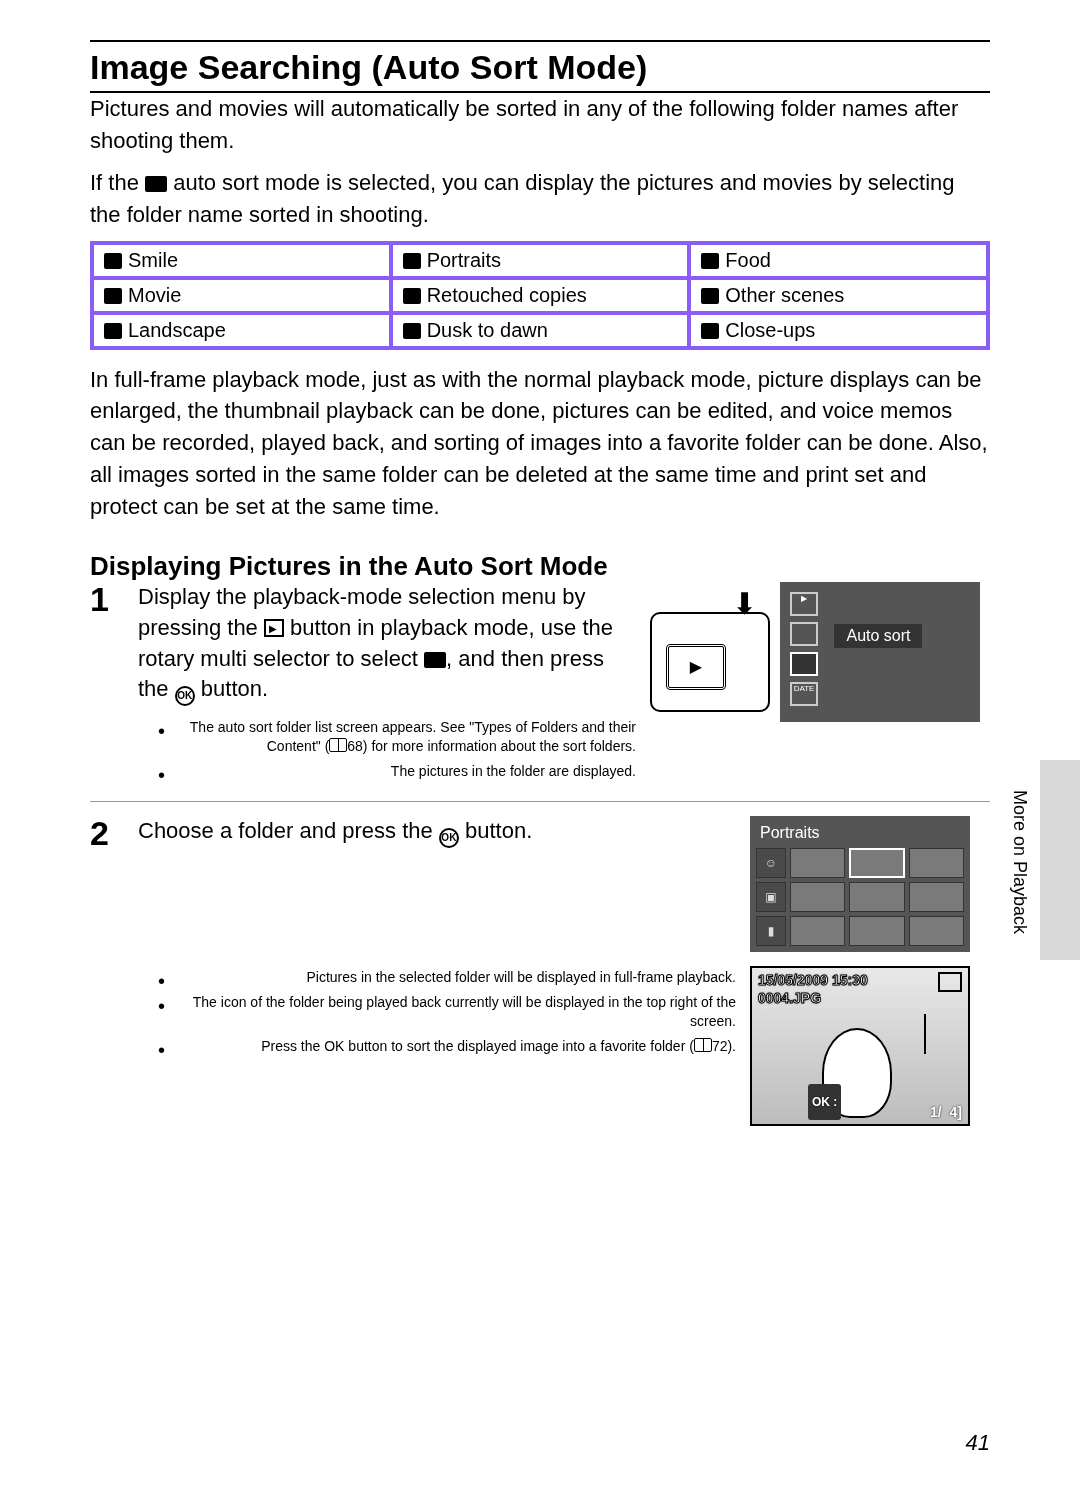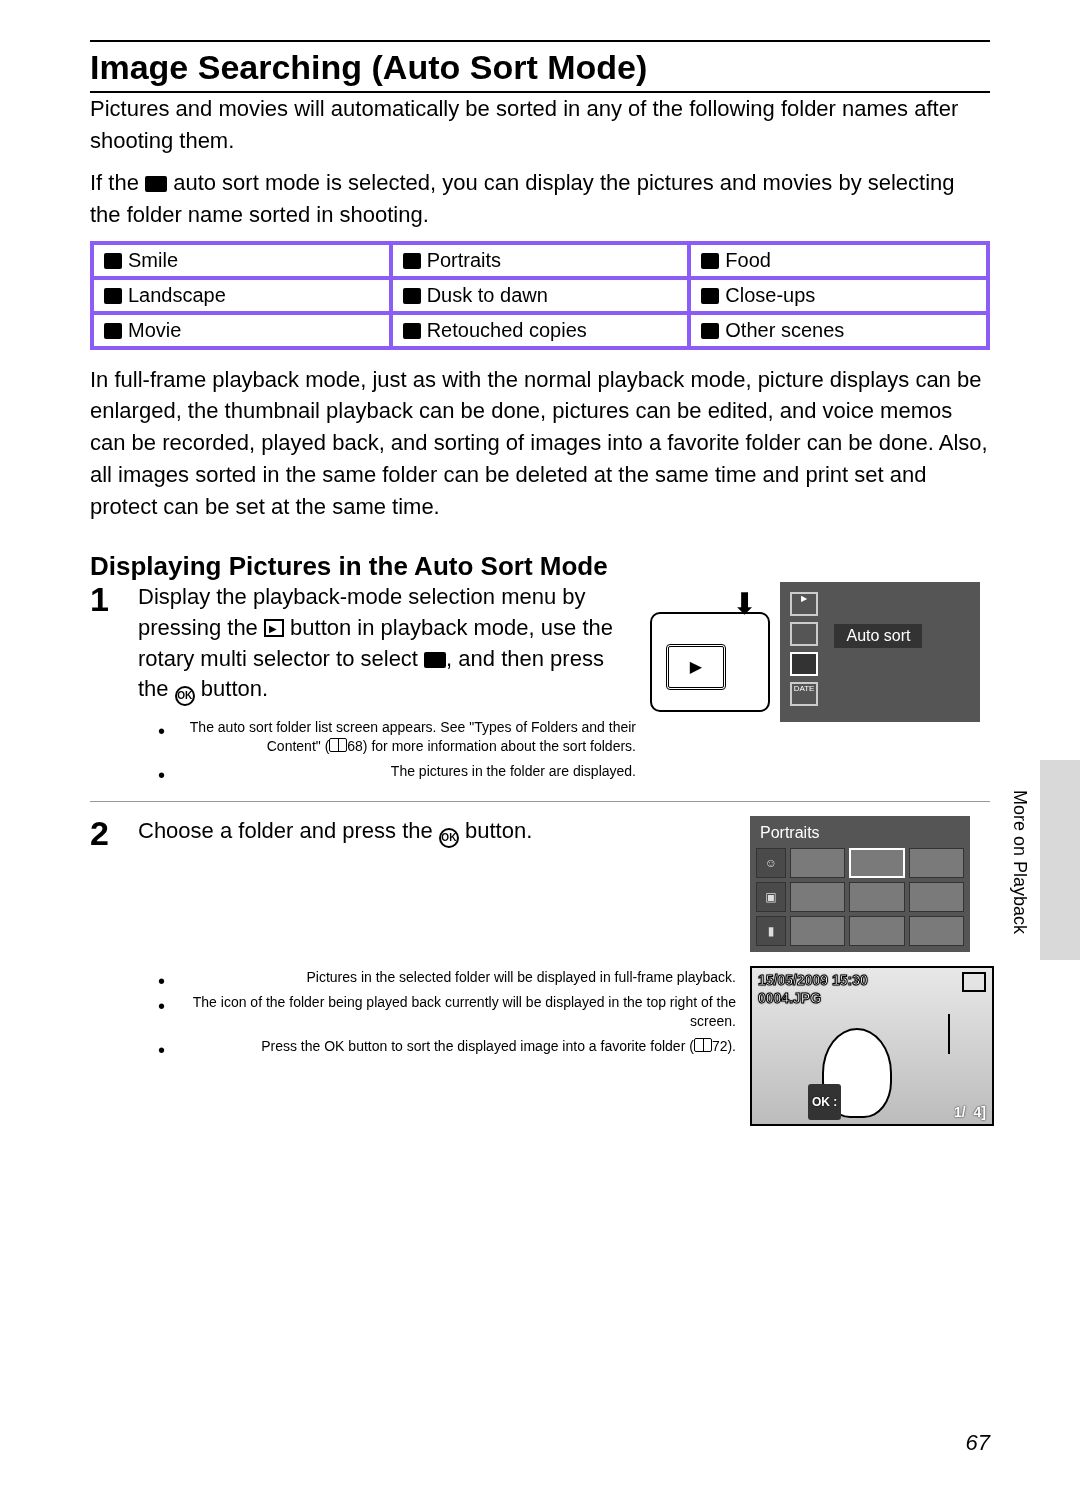--- a/index.html
+++ b/index.html
@@ -208,21 +208,21 @@
     background: #7a7a7a;
     height: 30px;
     border: 1px solid #333;
   }
   .thumb-grid .ico {
     background: #4a4a4a;
     color:#ddd; text-align:center; font-size:12px; line-height:28px;
   }
   .thumb-grid .hl { border: 2px solid #fff; }
   .playback-box {
-    width: 244px; height: 160px;
+    width: 220px; height: 160px;
     border: 2px solid #000;
     position: relative;
     background: linear-gradient(#e8e8e8, #bcbcbc);
     overflow: hidden;
   }
   .playback-box .date {
     position: absolute; left: 6px; top: 4px;
     font-size: 14px; font-weight: bold;
     color: #fff;
     -webkit-text-stroke: 1px #000;
@@ -292,28 +292,28 @@
 </p>
 
 <table class="sort-table">
   <tbody>
       <tr>
     <td><span class="cell-ico"></span><span>Smile</span></td>
     <td><span class="cell-ico"></span><span>Portraits</span></td>
     <td><span class="cell-ico"></span><span>Food</span></td>
   </tr>
   <tr>
+    <td><span class="cell-ico"></span><span>Movie</span></td>
+    <td><span class="cell-ico"></span><span>Retouched copies</span></td>
+    <td><span class="cell-ico"></span><span>Other scenes</span></td>
+  </tr>
+  <tr>
     <td><span class="cell-ico"></span><span>Landscape</span></td>
     <td><span class="cell-ico"></span><span>Dusk to dawn</span></td>
     <td><span class="cell-ico"></span><span>Close-ups</span></td>
-  </tr>
-  <tr>
-    <td><span class="cell-ico"></span><span>Movie</span></td>
-    <td><span class="cell-ico"></span><span>Retouched copies</span></td>
-    <td><span class="cell-ico"></span><span>Other scenes</span></td>
   </tr>
 </tbody>
   </table>
 
 <p class="after-table">In full-frame playback mode, just as with the normal playback mode, picture displays can be enlarged, the thumbnail playback can be done, pictures can be edited, and voice memos can be recorded, played back, and sorting of images into a favorite folder can be done. Also, all images sorted in the same folder can be deleted at the same time and print set and protect can be set at the same time.</p>
 
 <h2>Displaying Pictures in the Auto Sort Mode</h2>
 
 <div class="step">
   <div class="step-num">1</div>
@@ -384,13 +384,13 @@
       <div class="face"></div>
       <div class="boat"></div>
       <div class="okbl">OK : </div>
       <div class="bbar">
         <span>1/</span>&nbsp;&nbsp;<span>4]</span>
       </div>
     </div>
   </div>
 </div>
 
-<div class="page-num">67</div>
+<div class="page-num">41</div>
 
 </body></html>

